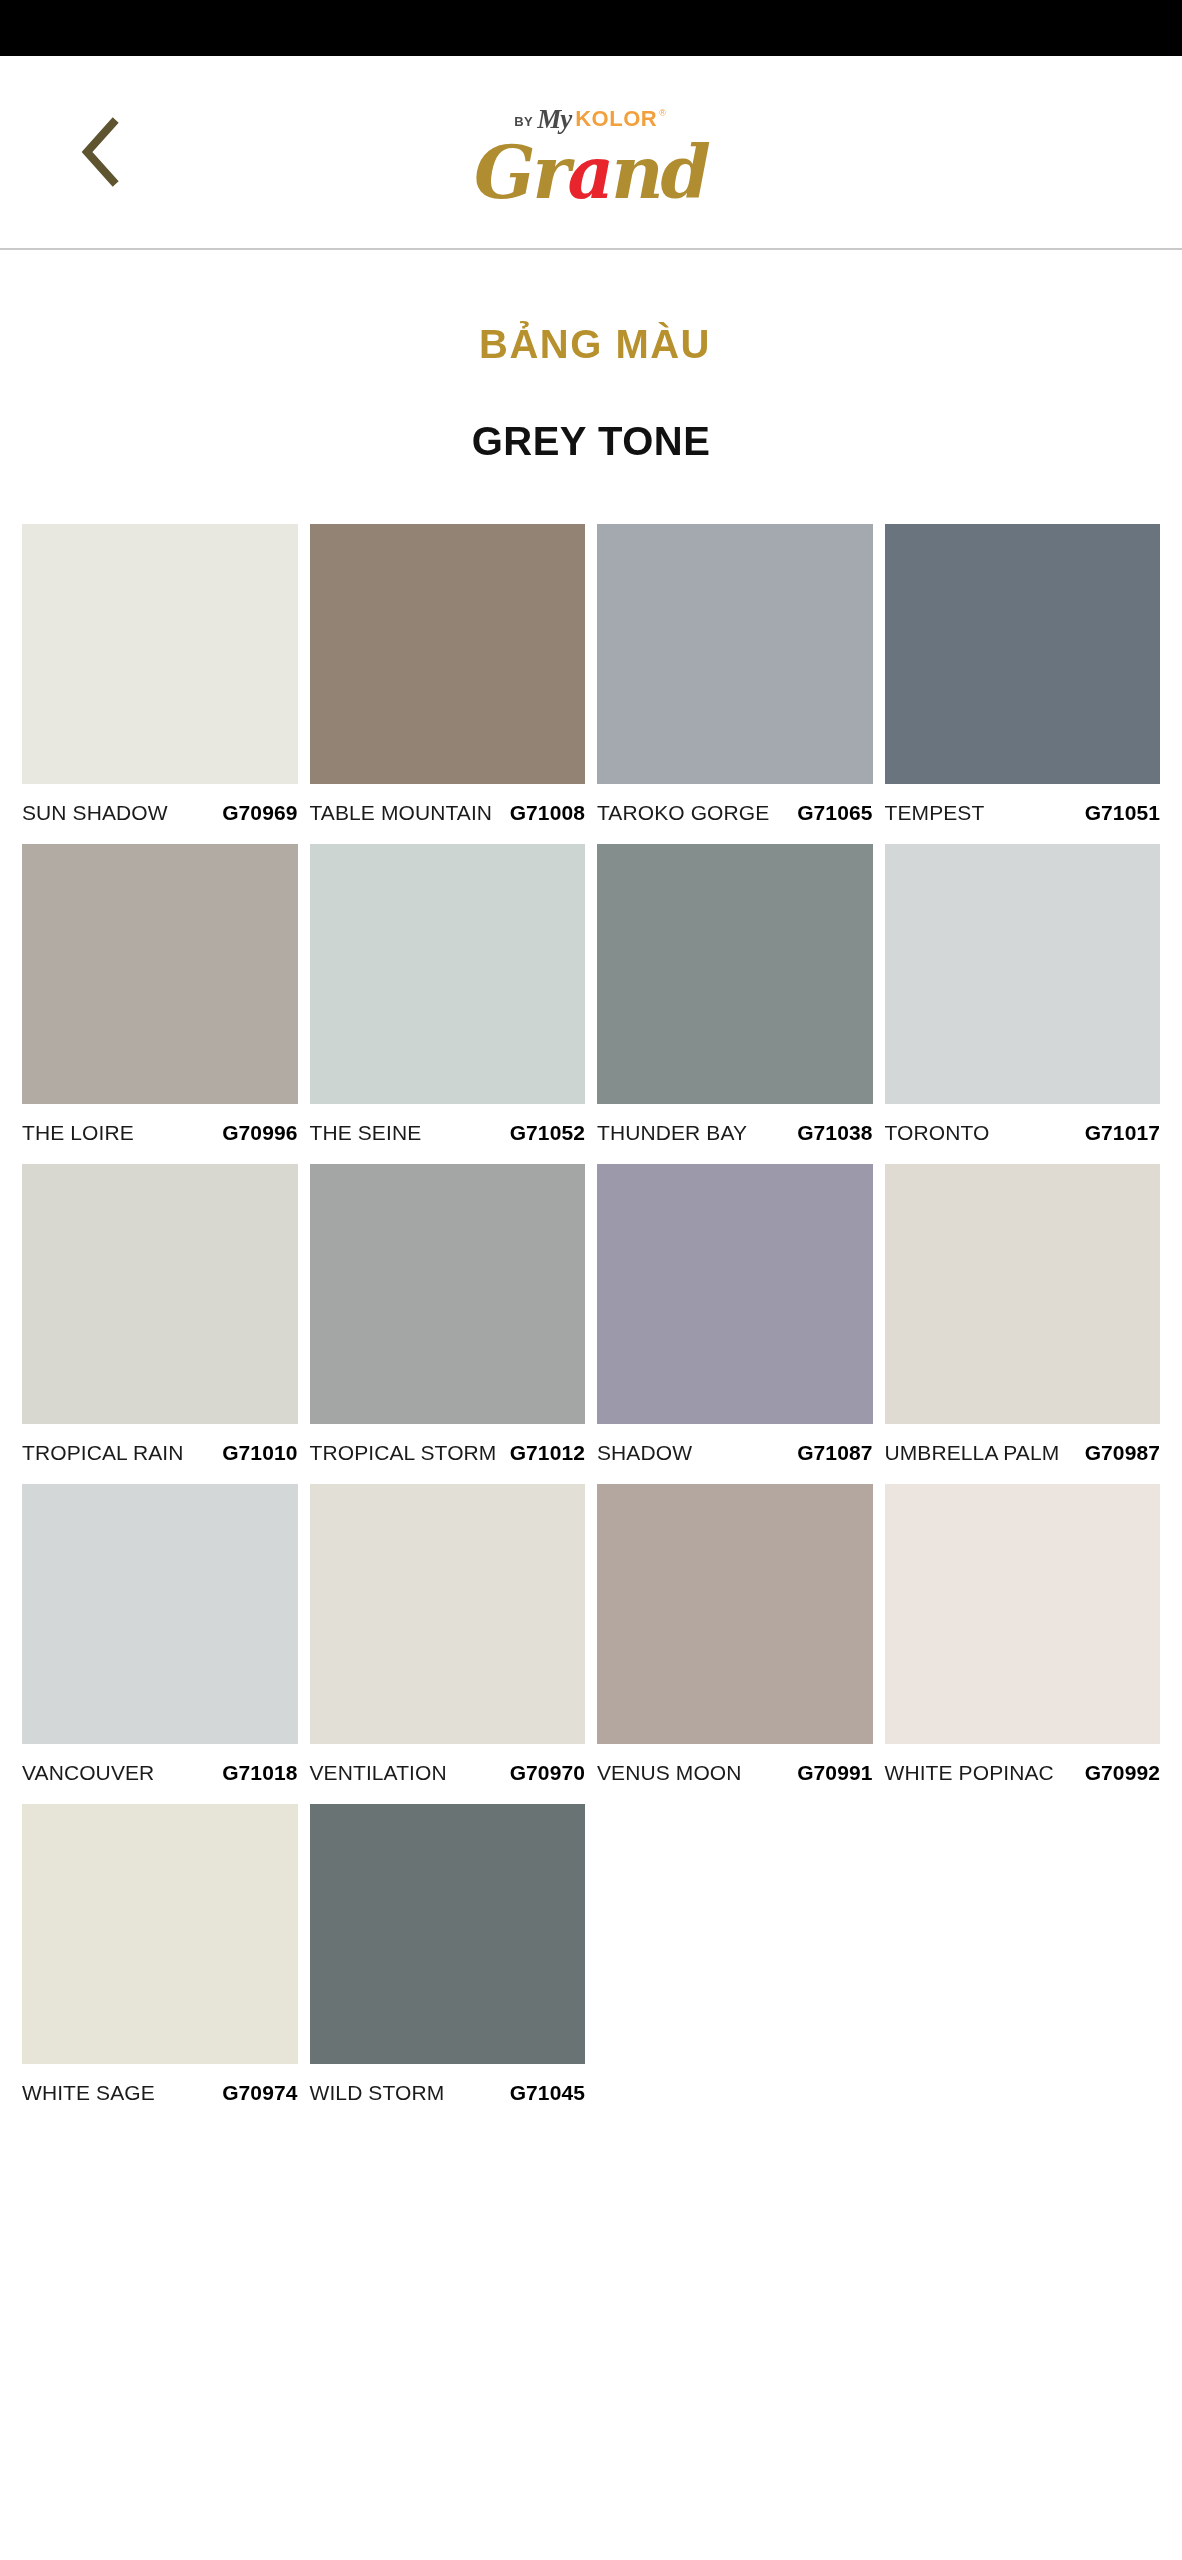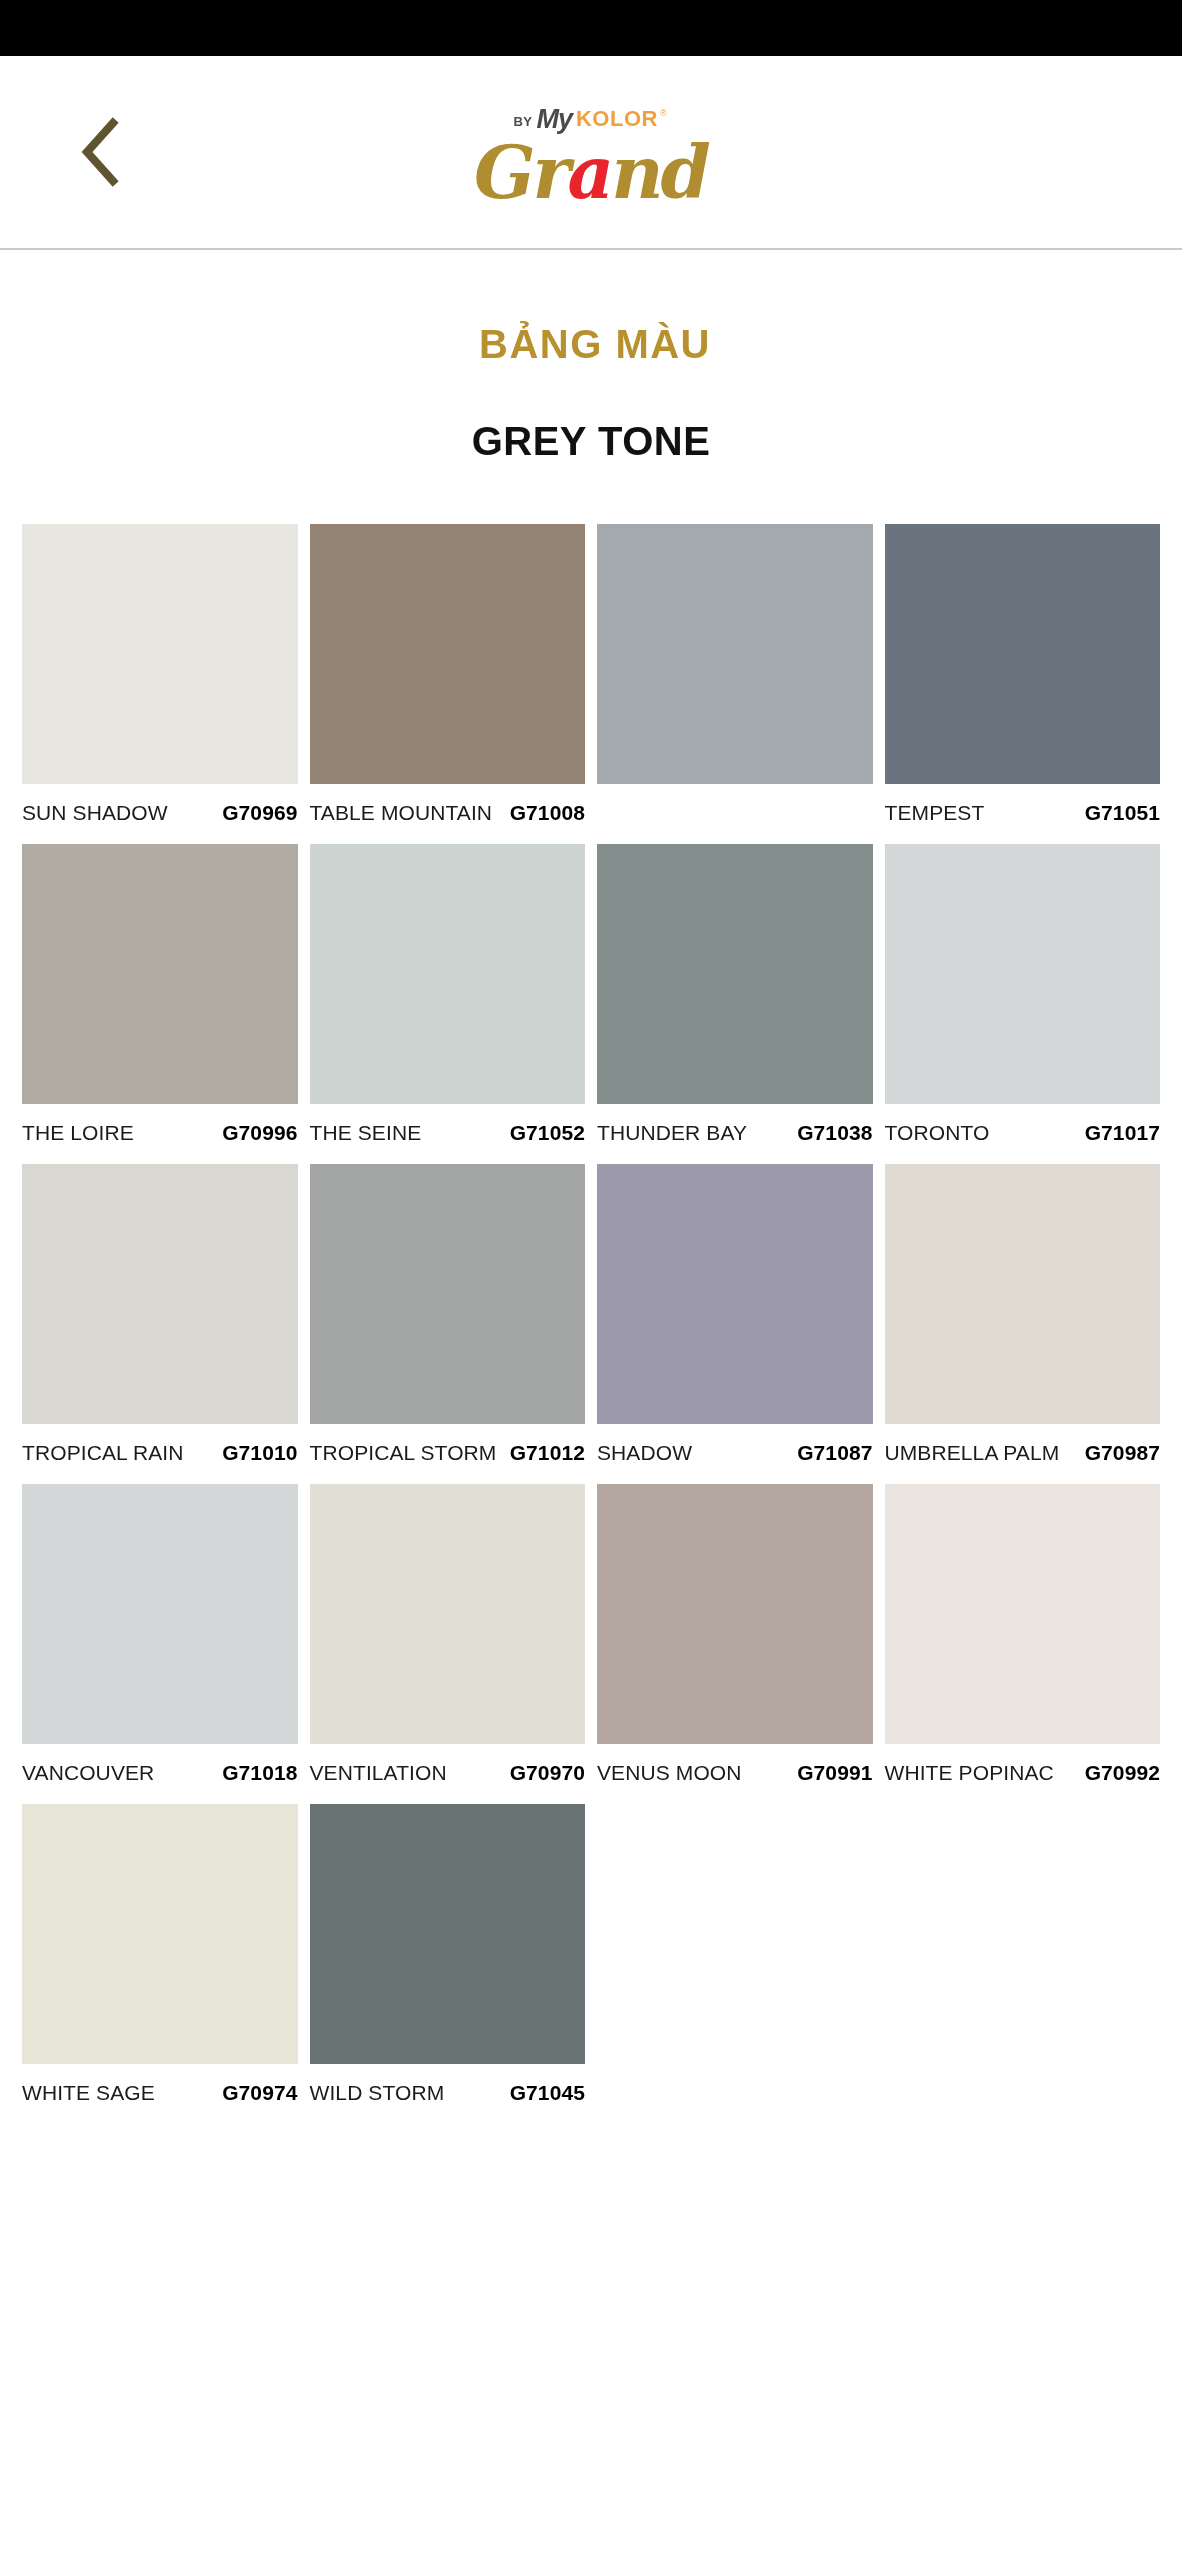--- a/index.html
+++ b/index.html
@@ -60,21 +60,21 @@
   }
   .brand-by {
     font-size: 13px;
     font-weight: bold;
     color: #4a4a4a;
     letter-spacing: 0.5px;
     position: relative;
     top: -3px;
   }
   .brand-my {
-    font-family: Liberation Sans, sans-serif;
+    font-family: Liberation Serif, serif;
     font-style: italic;
     font-weight: bold;
     font-size: 27px;
     color: #4a4a4a;
     letter-spacing: -1px;
     position: relative;
     top: 2px;
   }
   .brand-kolor {
     font-size: 22px;
@@ -201,20 +201,24 @@
     </div>
     <div class="swatch-cell">
       <div class="swatch-chip" style="background: rgb(147, 131, 117);"></div>
       <div class="swatch-meta">
         <span class="swatch-name">TABLE MOUNTAIN</span>
         <span class="swatch-code">G71008</span>
       </div>
     </div>
     <div class="swatch-cell">
       <div class="swatch-chip" style="background: rgb(163, 169, 174);"></div>
+      <div class="swatch-meta">
+        <span class="swatch-name">TAROKO GORGE</span>
+        <span class="swatch-code">G71065</span>
+      </div>
     </div>
     <div class="swatch-cell">
       <div class="swatch-chip" style="background: rgb(105, 116, 127);"></div>
       <div class="swatch-meta">
         <span class="swatch-name">TEMPEST</span>
         <span class="swatch-code">G71051</span>
       </div>
     </div>
     <div class="swatch-cell">
       <div class="swatch-chip" style="background: rgb(178, 171, 164);"></div>

